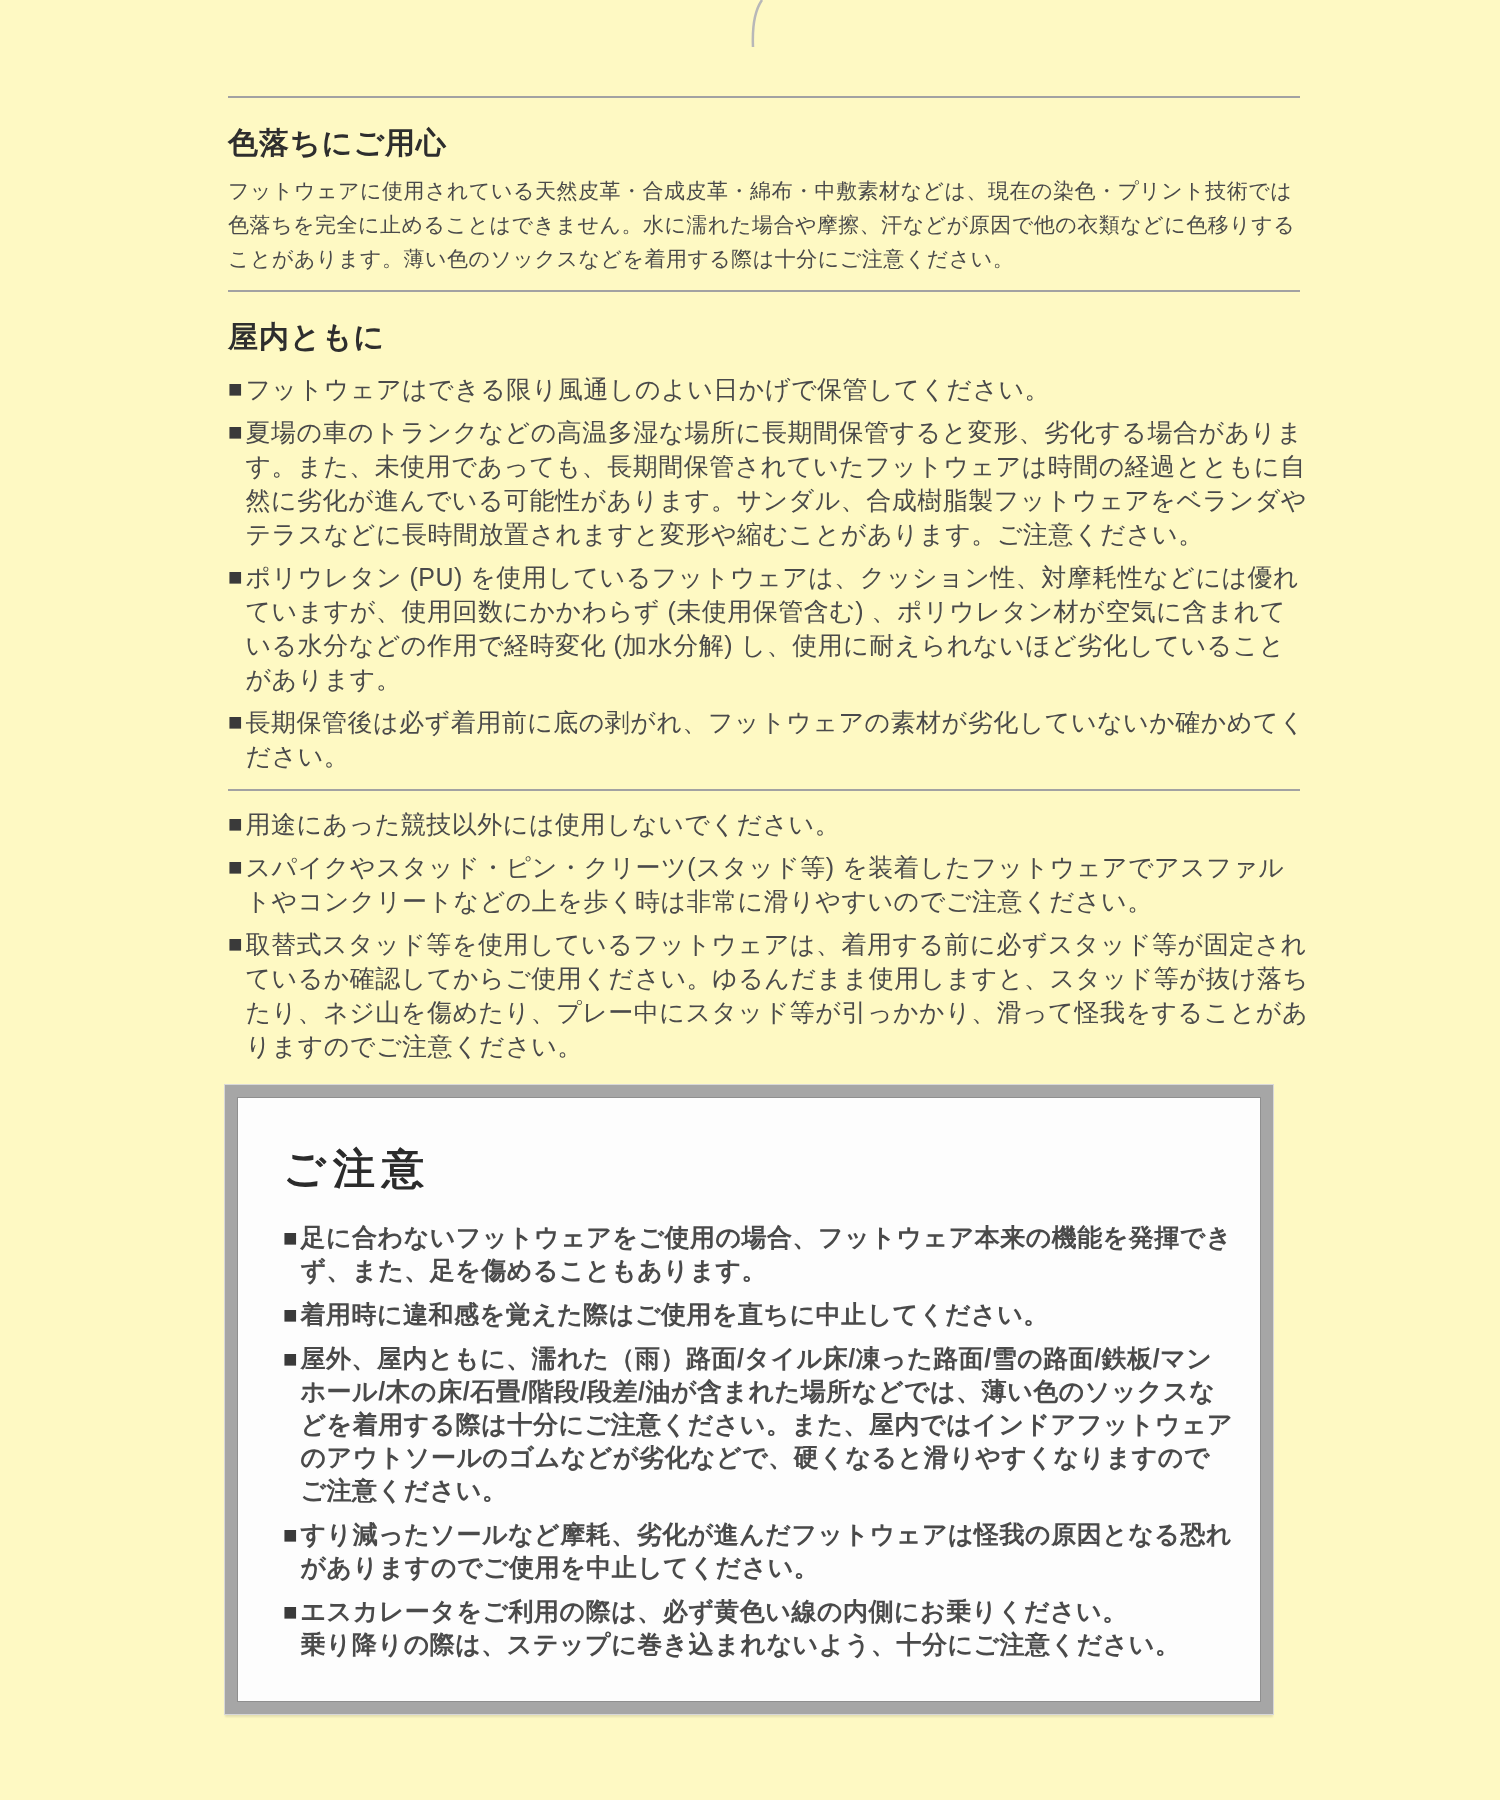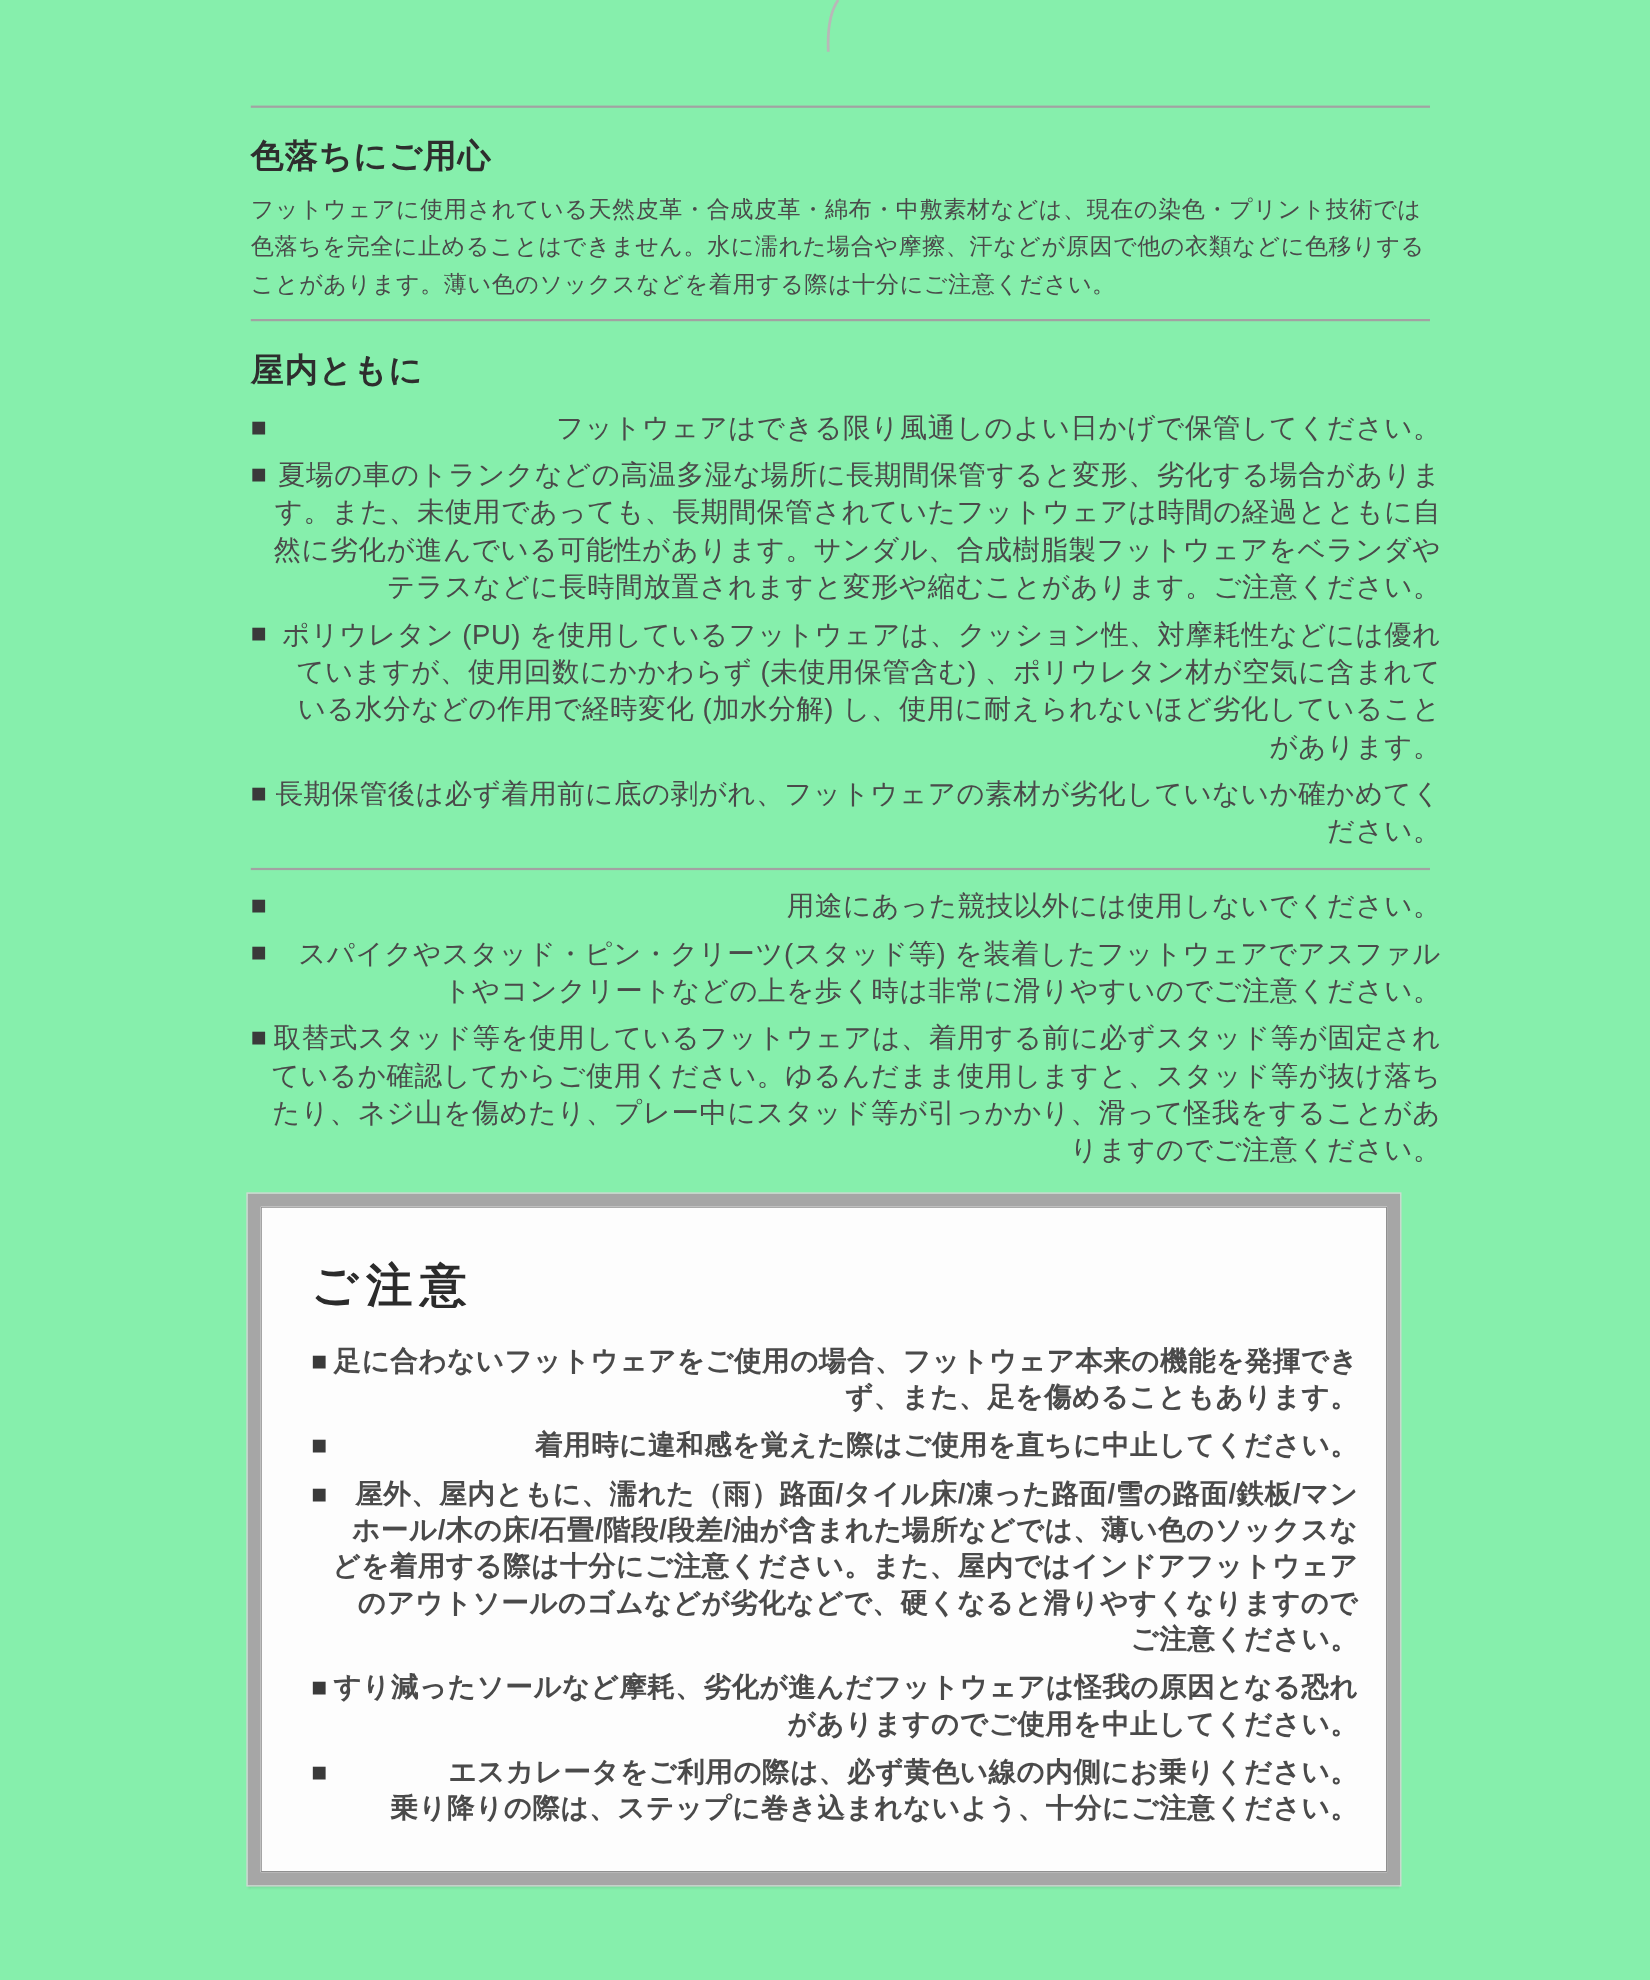--- a/index.html
+++ b/index.html
@@ -9,21 +9,21 @@
     height: 1800px;
     position: relative;
     font-family: "Liberation Sans", "DejaVu Sans", sans-serif;
     color: #454545;
     overflow: hidden;
   }
   .page {
     position: relative;
     width: 1500px;
     height: 1800px;
-    background: #86efac;
+    background: #fef9c3;
   }
   .notch {
     position: absolute;
     left: 722px;
     top: 0;
   }
   .content {
     position: relative;
     padding-left: 228px;
     padding-top: 96px;
@@ -66,21 +66,20 @@
     color: #3a3a3a;
     margin-right: 3px;
   }
   .bullet .b-text {
     flex: 1 1 auto;
     font-size: 25px;
     line-height: 34px;
     color: #4a4a4a;
     letter-spacing: 0.5px;
     white-space: pre-line;
-    text-align: right;
   }
   .notice-box {
     margin-top: 22px;
     margin-left: -3px;
     width: 1048px;
     border: 12px solid #a6a6a6;
     outline: 1px solid #d8d8d8;
     box-shadow: inset 0 0 0 1px #8f8f8f, 0 3px 2px rgba(0,0,0,0.10);
     background: #fdfdfd;
     padding: 20px 26px 30px 46px;

